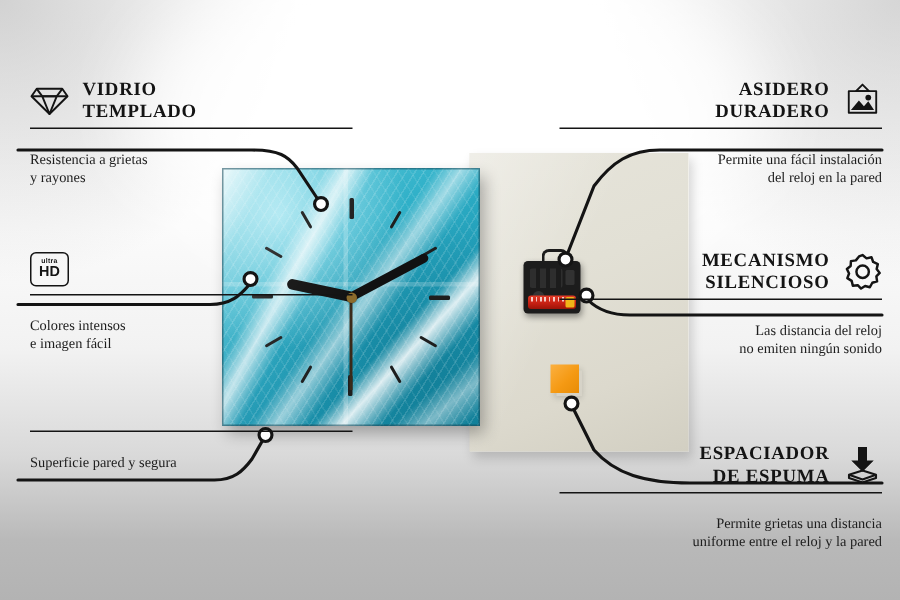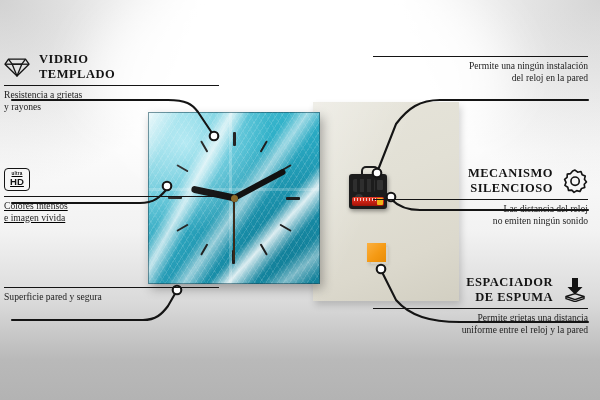--- a/index.html
+++ b/index.html
@@ -78,28 +78,28 @@
   .mv-batt-txt{position:absolute;left:2px;top:1px;width:22px;height:3px;
     background:repeating-linear-gradient(90deg,rgba(255,255,255,.75) 0 1px,transparent 1px 3px);}
   .mv-batt-plus{position:absolute;right:1px;top:1px;width:6px;height:7px;background:#f0b418;border-radius:1px;}
 
   .foam{position:absolute;left:367px;top:243px;width:19px;height:19px;
     background:linear-gradient(135deg,#fbb040 0%,#f59a14 55%,#e88c06 100%);
     box-shadow:3px 3px 0 -1px rgba(215,212,200,.95), 2px 3px 4px rgba(0,0,0,.15);}
 
   
   .callout{position:absolute;width:215px;}
-  .callout.left{text-align:left;left:4px;}
+  .callout.left{text-align:left;left:20px;}
   .callout.right{text-align:right;right:12px;}
   .co-head{display:flex;align-items:center;gap:9px;}
   .callout.right .co-head{flex-direction:row-reverse;}
   .co-title{font-weight:700;font-size:12.5px;line-height:14.5px;letter-spacing:.5px;color:#141414;
     text-transform:uppercase;white-space:pre-line;}
   .co-rule{height:0;border-top:1.6px solid #141414;margin-top:4px;}
-  .co-sub{font-size:9.6px;line-height:11.6px;color:#1d1d1d;margin-top:3px;white-space:pre-line;}
+  .co-sub{font-size:9.6px;line-height:11.6px;color:#1d1d1d;margin-top:15px;white-space:pre-line;}
   .co-icon{flex:0 0 auto;width:26px;height:26px;display:flex;align-items:center;justify-content:center;}
   .co-icon svg{display:block;}
 
   .hd-badge{width:25px;height:21px;border:1.7px solid #141414;border-radius:4px;
     display:flex;flex-direction:column;align-items:center;justify-content:center;line-height:1;}
   .hd-badge .u{font-size:4.6px;font-weight:700;letter-spacing:.2px;color:#141414;
     font-family:"Liberation Sans",sans-serif;}
   .hd-badge .h{font-size:9.6px;font-weight:700;color:#141414;font-family:"Liberation Sans",sans-serif;margin-top:.5px;}
 
   
@@ -217,42 +217,56 @@
         </svg>
       </span>
       <span class="co-title">VIDRIO
 TEMPLADO</span>
     </div>
     <div class="co-rule"></div>
     <div class="co-sub">Resistencia a grietas
 y rayones</div>
   </div>
 
-  <div class="callout left" style="top:166px;text-decoration:underline;">
+  <div class="callout left" style="top:166px;">
     <div class="co-head">
       <span class="co-icon">
         <span class="hd-badge">
           <span class="u">ultra</span>
           <span class="h">HD</span>
         </span>
       </span>
     </div>
     <div class="co-rule"></div>
     <div class="co-sub">Colores intensos
-e imagen vívida</div>
+e imagen fácil</div>
   </div>
 
   <div class="callout left" style="top:283px;">
     <div class="co-rule"></div>
     <div class="co-sub">Superficie pared y segura</div>
   </div>
 
   <div class="callout right" style="top:52px;">
-    <div class="co-rule"></div>
-    <div class="co-sub">Permite una ningún instalación
+    <div class="co-head">
+      <span class="co-icon">
+        <svg width="27" height="24" viewBox="0 0 27 24">
+          <g fill="none" stroke="#141414" stroke-width="1.3" stroke-linejoin="round">
+            <path d="M13.5,1 L9,5.5 H18 Z"></path>
+            <rect x="4" y="5.5" width="19" height="15"></rect>
+            <path d="M5.5,18.5 L11,12 L14.5,16 L17.5,12.5 L21.5,18.5 Z" fill="#141414" stroke="none"></path>
+            <circle cx="17.5" cy="10" r="2" fill="#141414" stroke="none"></circle>
+          </g>
+        </svg>
+      </span>
+      <span class="co-title">ASIDERO
+DURADERO</span>
+    </div>
+    <div class="co-rule"></div>
+    <div class="co-sub">Permite una fácil instalación
 del reloj en la pared</div>
   </div>
 
   <div class="callout right" style="top:166px;">
     <div class="co-head">
       <span class="co-icon">
         <svg width="27" height="26" viewBox="0 0 27 26">
           <g fill="none" stroke="#141414" stroke-width="1.7" stroke-linejoin="round">
             <path d="M13.5,1.6 L16.3,3.9 L19.7,3.1 L20.9,6.4 L24.1,7.9 L23.3,11.3 L25.4,14 L23.1,16.4 L23.6,19.8 L20.3,20.8 L18.6,23.9 L15.3,23 L12.5,24.8 L10.2,22.5 L6.8,22.8 L6,19.5 L3,17.6 L4.2,14.4 L2.7,11.3 L5.3,9.2 L5.5,5.8 L8.9,5.3 L11.1,2.6 Z"></path>
             <circle cx="13.6" cy="13.2" r="4.3"></circle>
@@ -260,21 +274,21 @@
         </svg>
       </span>
       <span class="co-title">MECANISMO
 SILENCIOSO</span>
     </div>
     <div class="co-rule"></div>
     <div class="co-sub">Las distancia del reloj
 no emiten ningún sonido</div>
   </div>
 
-  <div class="callout right" style="top:275px;">
+  <div class="callout right" style="top:295px;">
     <div class="co-head">
       <span class="co-icon">
         <svg width="26" height="25" viewBox="0 0 26 25">
           <g fill="#141414">
             <path d="M10,1 h6 v9 h4.5 L13,17.5 L5.5,10 H10 Z"></path>
           </g>
           <g fill="none" stroke="#141414" stroke-width="1.4" stroke-linejoin="round">
             <path d="M4,19.5 L13,16.6 L22,19.5 L13,22.6 Z"></path>
             <path d="M4,19.5 v2.2 L13,24.6 L22,21.7 v-2.2"></path>
           </g>

